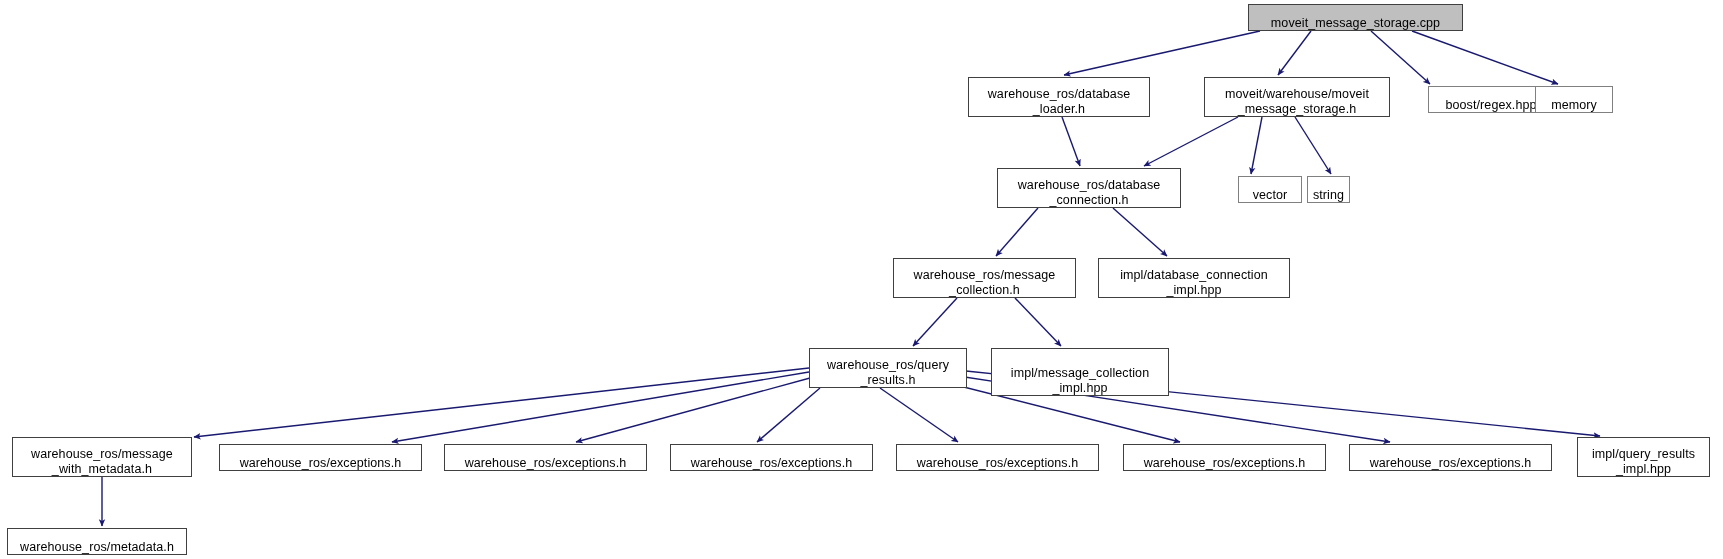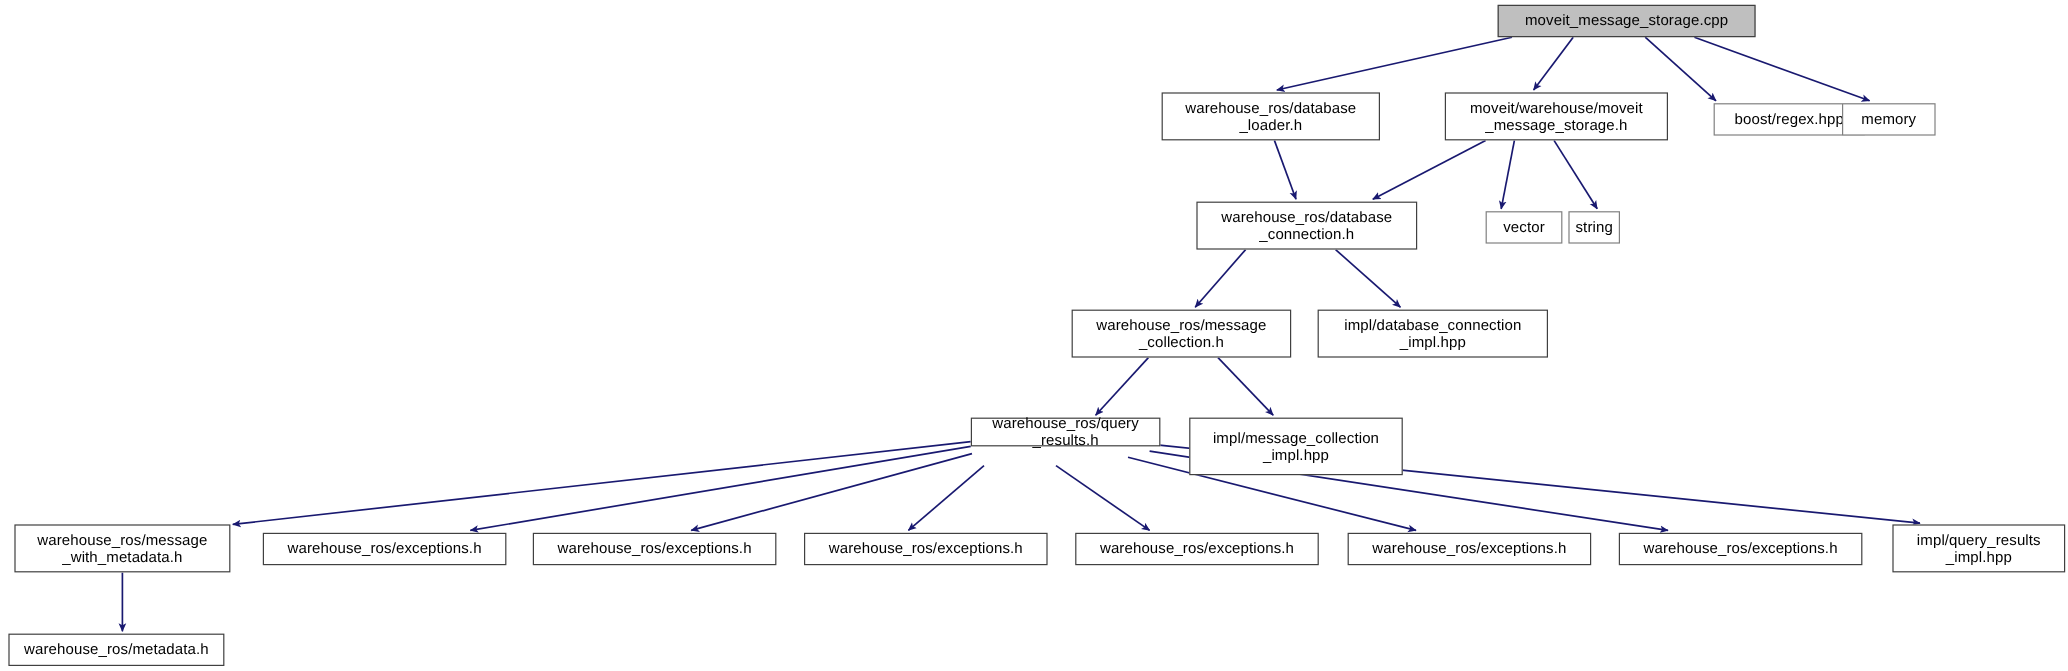--- a/index.html
+++ b/index.html
@@ -22,21 +22,21 @@
     left: 0;
     top: 0;
     width: 1723px;
     height: 559px;
     pointer-events: none;
   }
   .node {
     position: absolute;
     box-sizing: border-box;
     display: flex;
-    align-items: center;
+    align-items: flex-end;
     justify-content: center;
     text-align: center;
     background: #ffffff;
     border: 1px solid #808080;
     color: #000000;
     font-size: 12.5px;
     line-height: 14.5px;
     letter-spacing: 0.1px;
     white-space: pre-line;
     z-index: 2;
@@ -98,30 +98,30 @@
       <div class="node" style="left: 1384px; top: 86px; width: 126px; height: 27px; margin-left: 44px;"><span class="label">boost/regex.hpp</span></div>
       <div class="node" style="left: 1535px; top: 86px; width: 78px; height: 27px;"><span class="label">memory</span></div>
       <div class="node strong" style="left: 997px; top: 168px; width: 184px; height: 40px;"><span class="label">warehouse_ros/database
 _connection.h</span></div>
       <div class="node" style="left: 1238px; top: 176px; width: 64px; height: 27px;"><span class="label">vector</span></div>
       <div class="node" style="left: 1307px; top: 176px; width: 43px; height: 27px;"><span class="label">string</span></div>
       <div class="node strong" style="left: 893px; top: 258px; width: 183px; height: 40px;"><span class="label">warehouse_ros/message
 _collection.h</span></div>
       <div class="node strong" style="left: 1098px; top: 258px; width: 192px; height: 40px;"><span class="label">impl/database_connection
 _impl.hpp</span></div>
-      <div class="node strong" style="left: 809px; top: 348px; width: 158px; height: 24px;"><span class="label">warehouse_ros/query
+      <div class="node strong" style="left: 809px; top: 348px; width: 158px; height: 40px;"><span class="label">warehouse_ros/query
 _results.h</span></div>
       <div class="node strong" style="left: 991px; top: 348px; width: 178px; height: 48px;"><span class="label">impl/message_collection
 _impl.hpp</span></div>
       <div class="node strong" style="left: 12px; top: 437px; width: 180px; height: 40px;"><span class="label">warehouse_ros/message
 _with_metadata.h</span></div>
       <div class="node strong" style="left: 219px; top: 444px; width: 203px; height: 27px;"><span class="label">warehouse_ros/exceptions.h</span></div>
       <div class="node strong" style="left: 444px; top: 444px; width: 203px; height: 27px;"><span class="label">warehouse_ros/exceptions.h</span></div>
       <div class="node strong" style="left: 670px; top: 444px; width: 203px; height: 27px;"><span class="label">warehouse_ros/exceptions.h</span></div>
       <div class="node strong" style="left: 896px; top: 444px; width: 203px; height: 27px;"><span class="label">warehouse_ros/exceptions.h</span></div>
       <div class="node strong" style="left: 1123px; top: 444px; width: 203px; height: 27px;"><span class="label">warehouse_ros/exceptions.h</span></div>
       <div class="node strong" style="left: 1349px; top: 444px; width: 203px; height: 27px;"><span class="label">warehouse_ros/exceptions.h</span></div>
-      <div class="node strong" style="left: 1577px; top: 437px; width: 144px; height: 40px;"><span class="label">impl/query_results
+      <div class="node strong" style="left: 1577px; top: 437px; width: 133px; height: 40px;"><span class="label">impl/query_results
 _impl.hpp</span></div>
       <div class="node strong" style="left: 7px; top: 528px; width: 180px; height: 27px;"><span class="label">warehouse_ros/metadata.h</span></div>
     </div>
 
 </div>
 
 </body></html>

